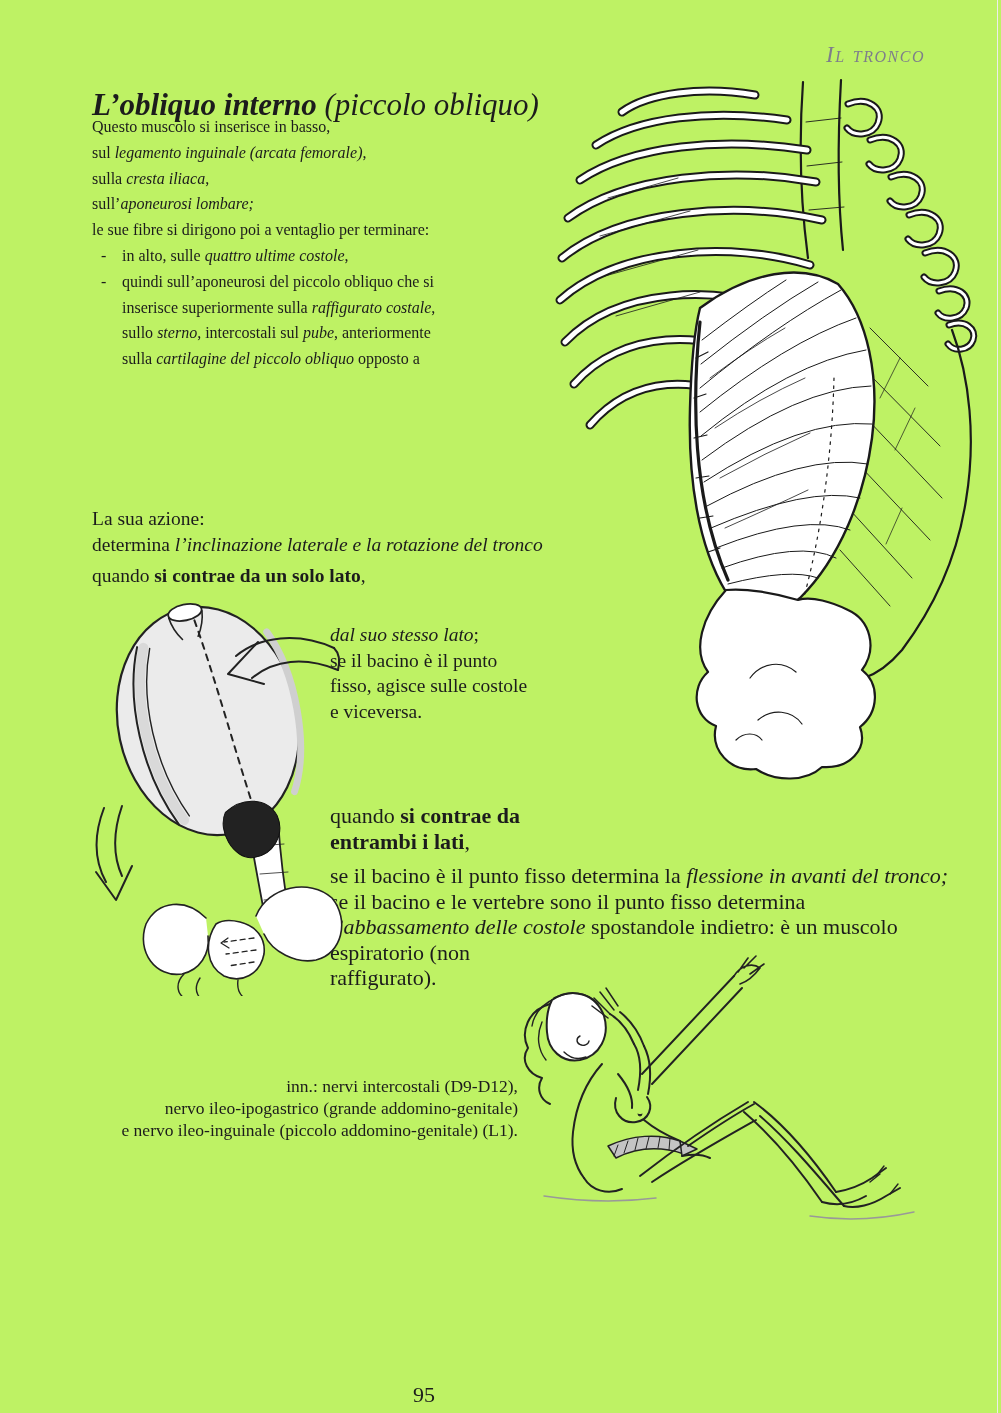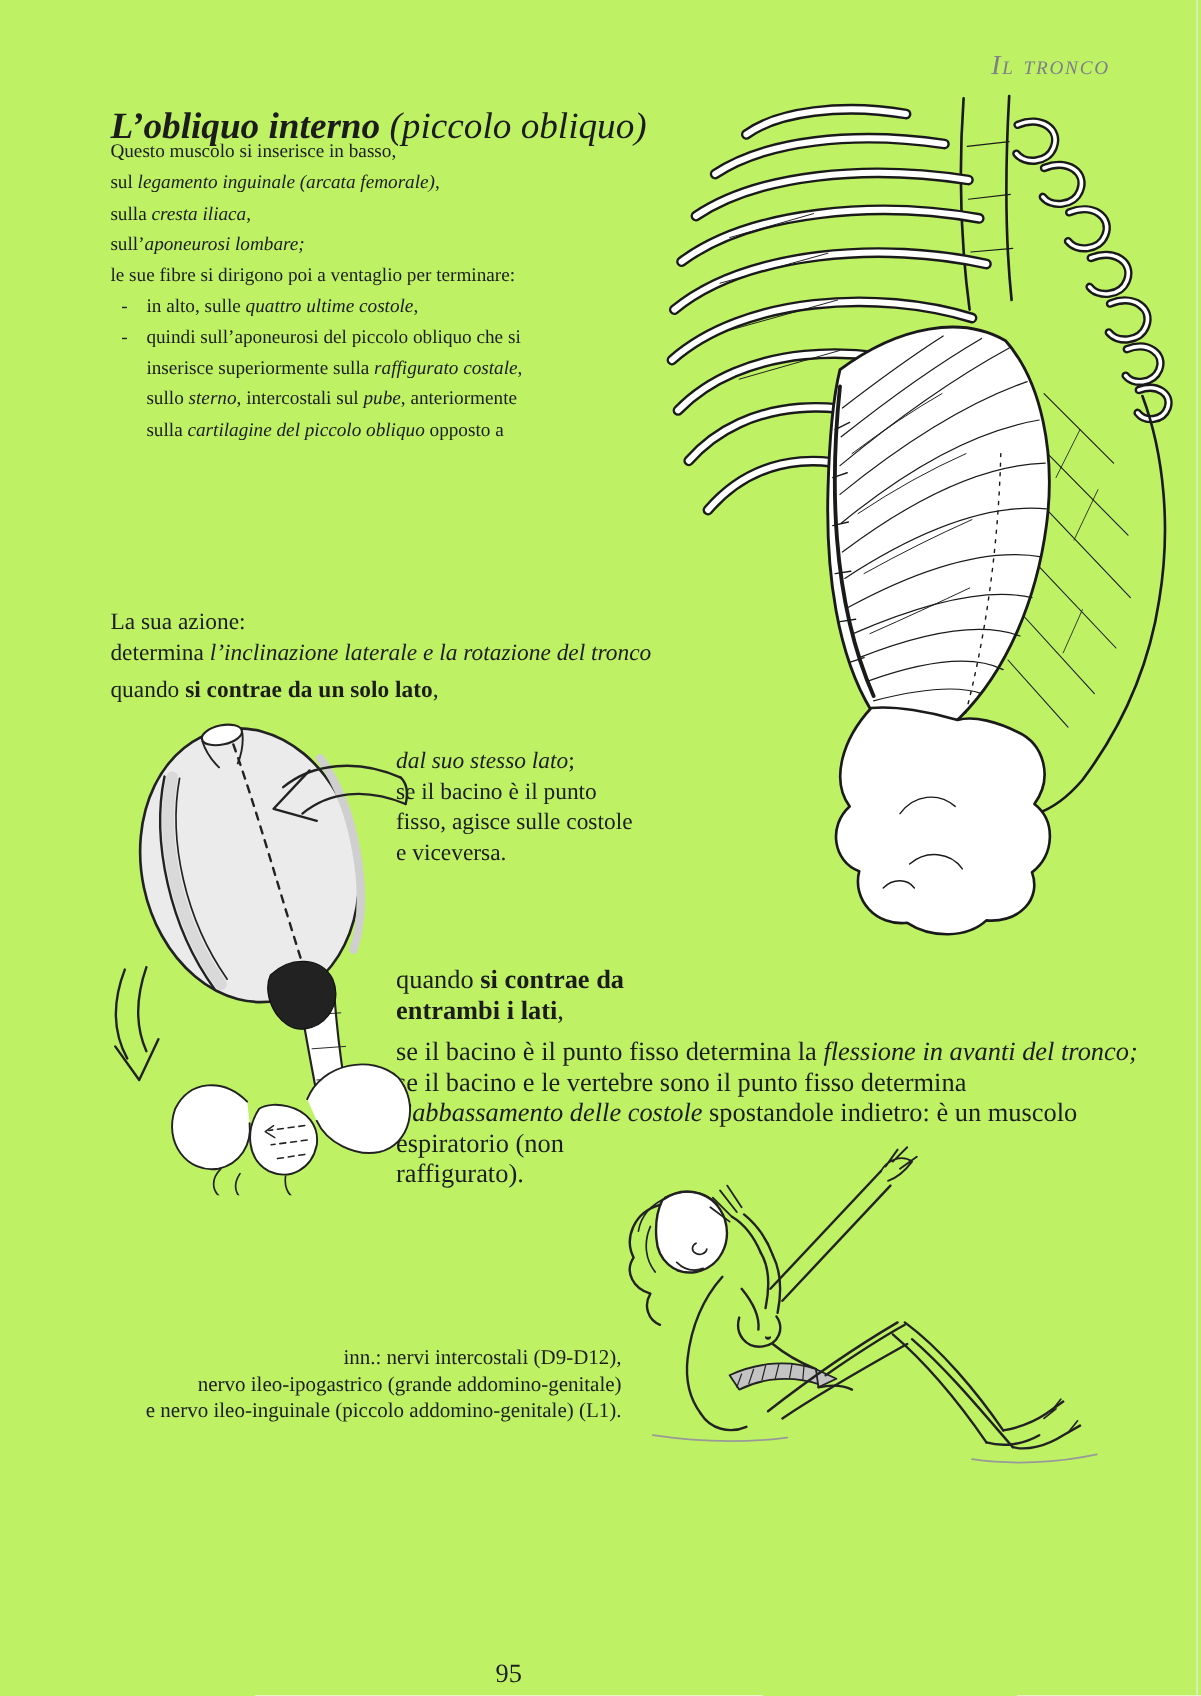--- a/index.html
+++ b/index.html
@@ -17,21 +17,21 @@
   .title .main{font-weight:bold;}
   .intro{position:absolute;left:92px;top:114px;font-size:16px;line-height:25.8px;}
   .bullet{position:relative;padding-left:30px;}
   .bullet .dash{position:absolute;left:9px;}
   .cont{padding-left:30px;}
   .action1a{position:absolute;left:92px;top:506px;font-size:19.5px;line-height:25.5px;}
   .action1a .gap{margin-top:6px;}
   .action1b{position:absolute;left:330px;top:588px;font-size:19.5px;line-height:25.5px;margin-top:34px;}
   .action2{position:absolute;left:330px;top:803px;font-size:22px;line-height:25.5px;}
   .action2 .gap{margin-top:9px;}
-  .innervation{position:absolute;left:100px;top:1120px;width:418px;text-align:right;
+  .innervation{position:absolute;left:100px;top:1075px;width:418px;text-align:right;
         font-size:17.5px;line-height:22px;}
   .pagenum{position:absolute;left:0;top:1382px;width:848px;text-align:center;font-size:22px;}
   .illu{position:absolute;}
   .illu-main{left:550px;top:78px;width:455px;height:715px;}
   .illu-action{left:88px;top:586px;width:255px;height:410px;}
   .illu-figure{left:492px;top:948px;width:430px;height:290px;}
   svg{display:block;}
 </style>
 </head>
 <body>

